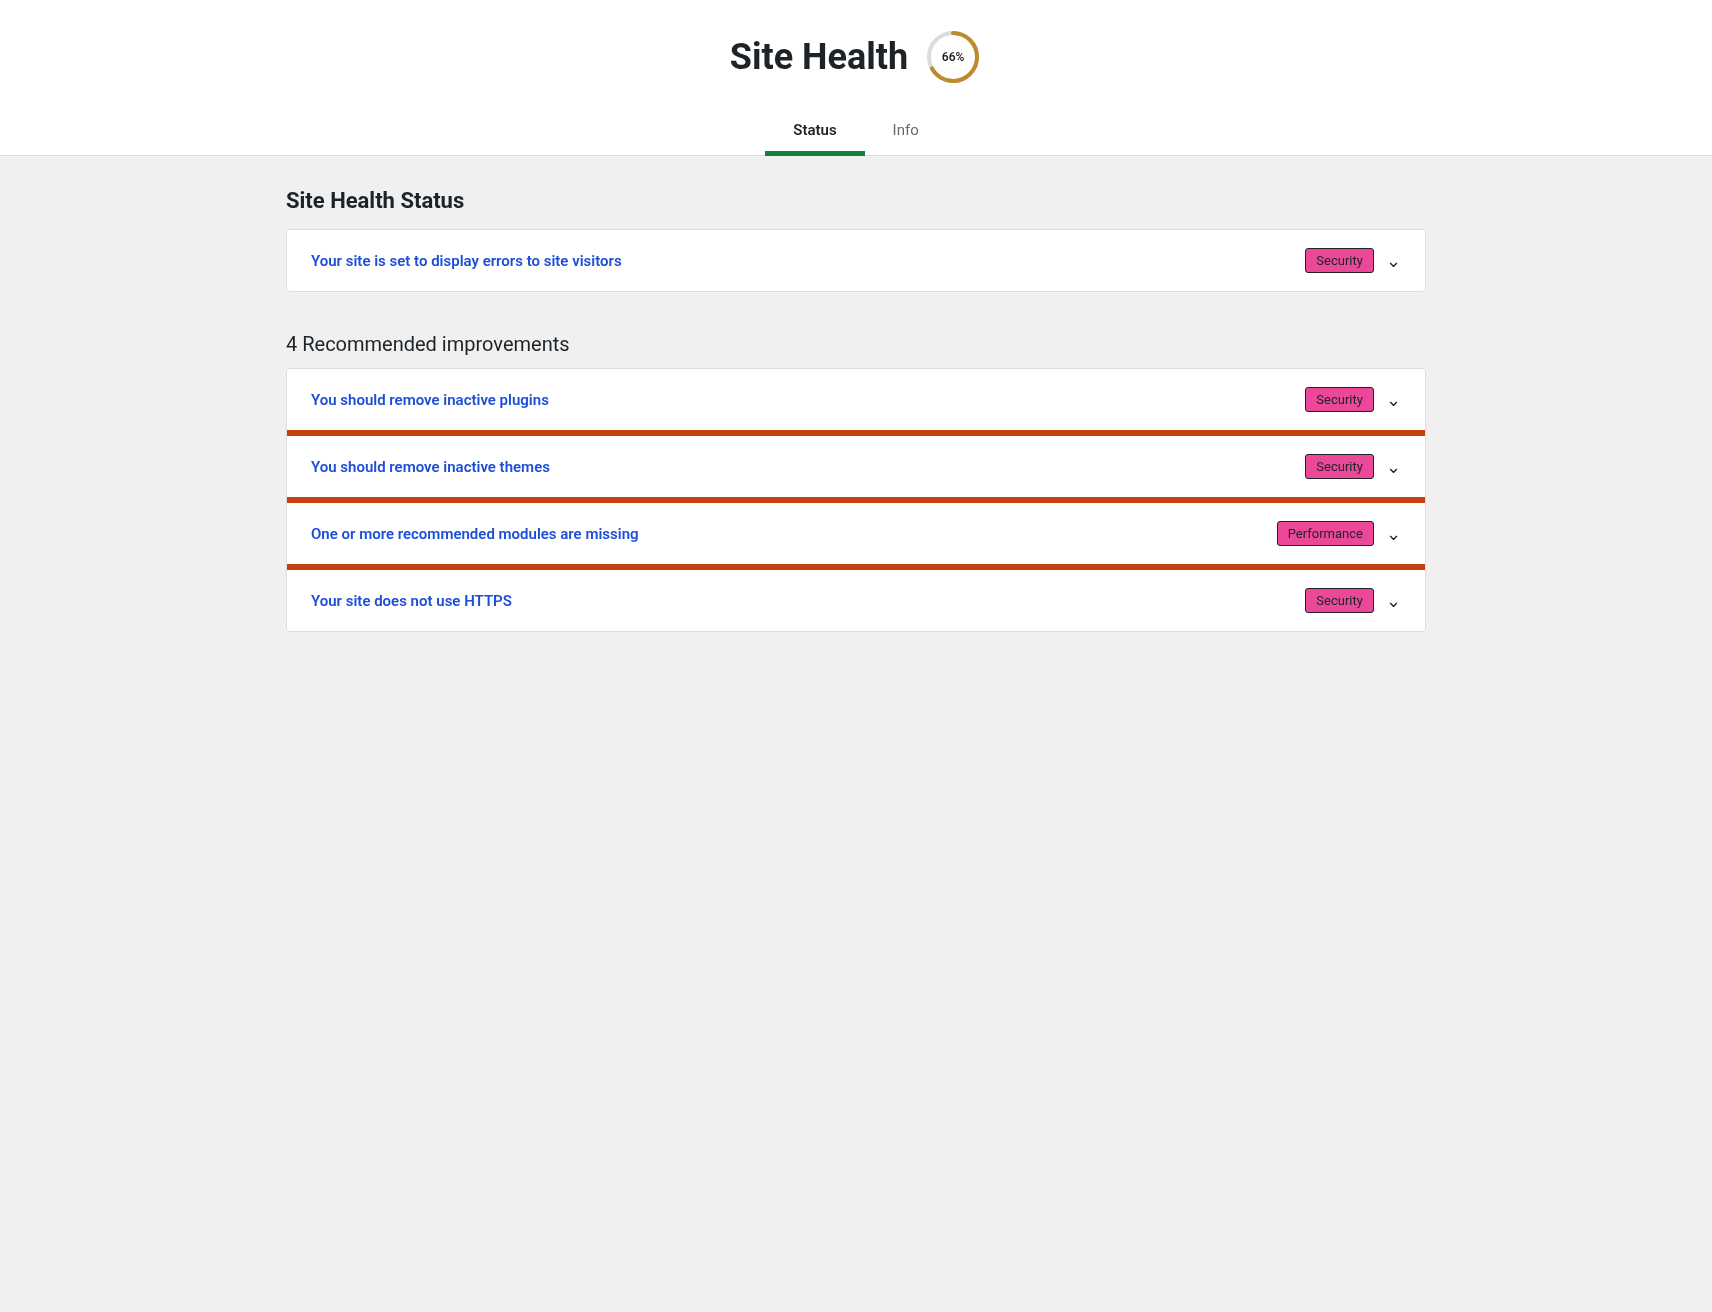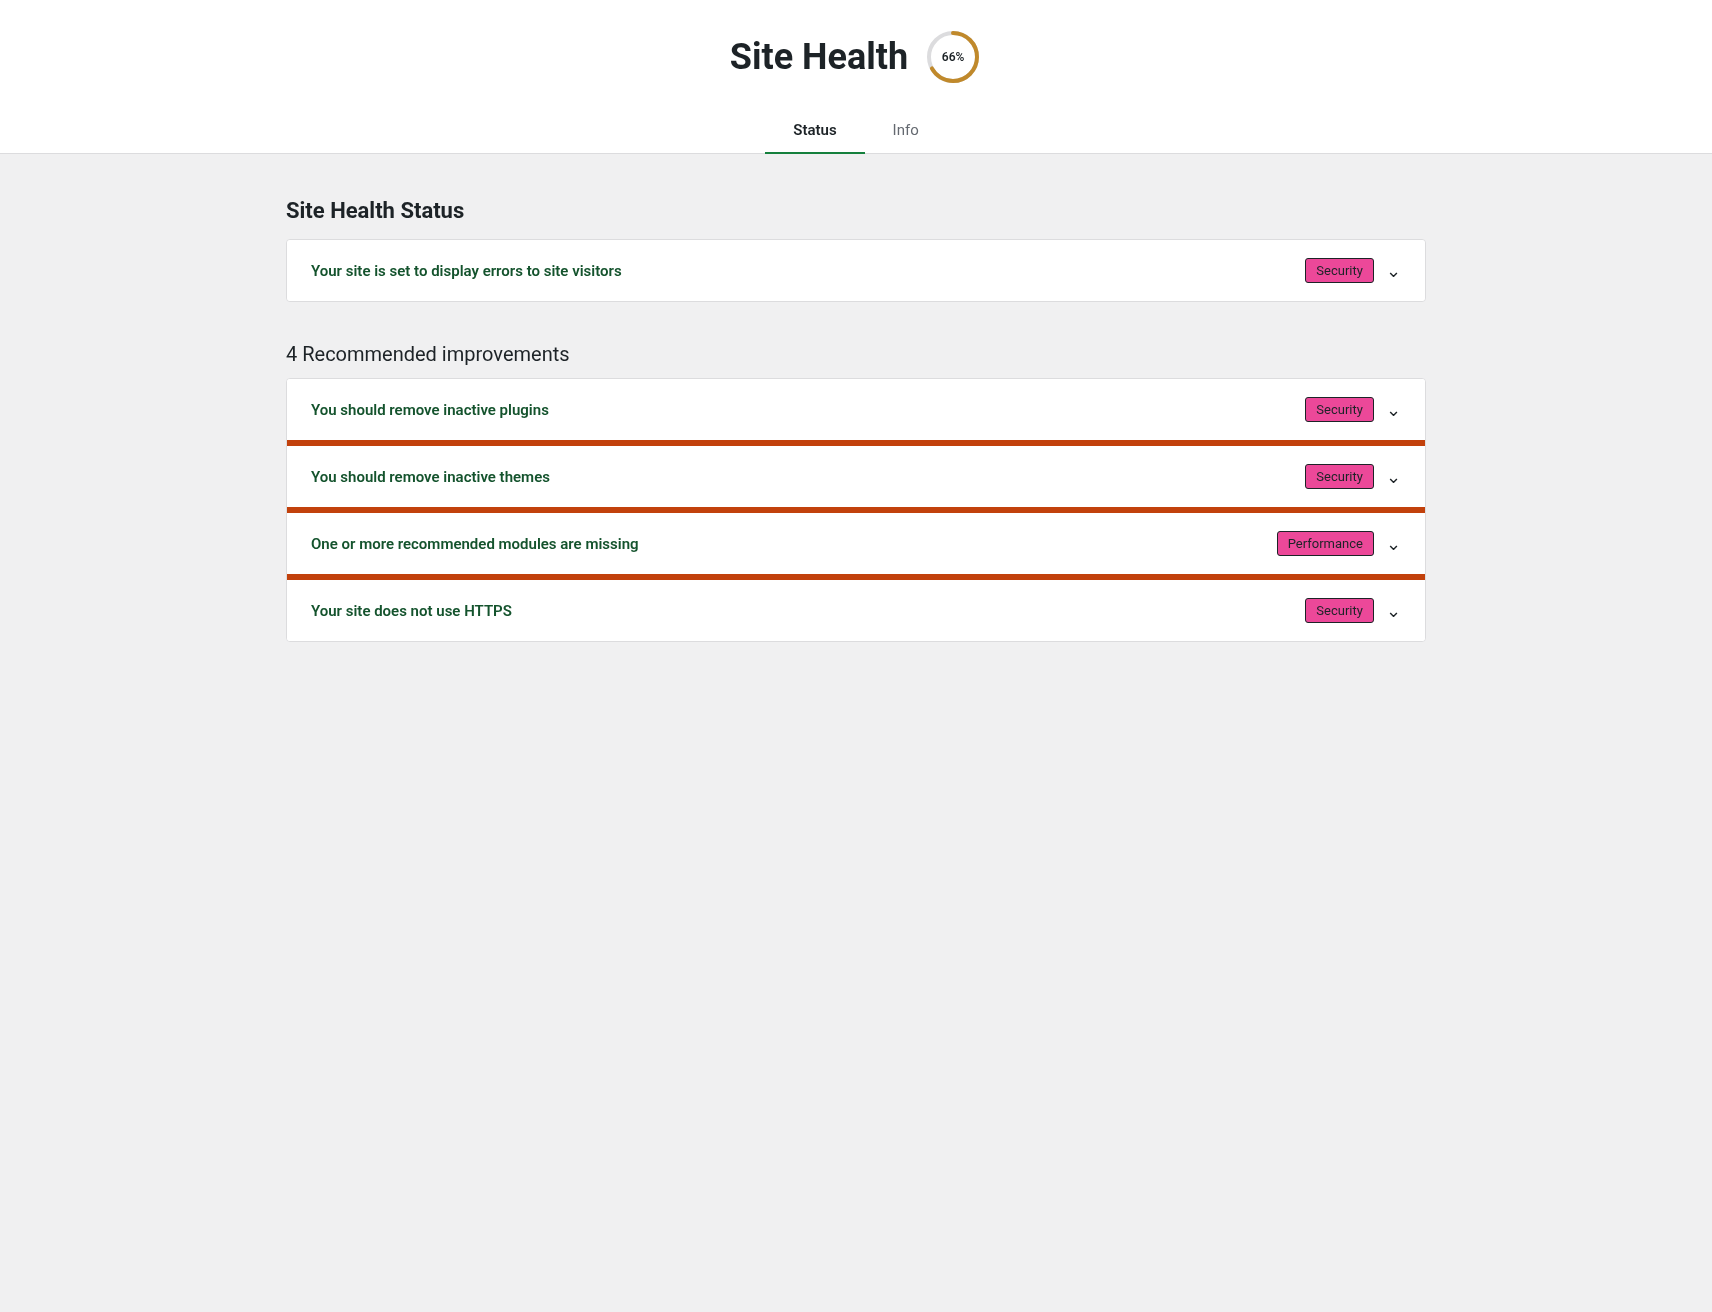--- a/index.html
+++ b/index.html
@@ -56,26 +56,26 @@
       cursor: pointer;
       border-bottom: 3px solid transparent;
       text-decoration: none;
       position: relative;
       top: 1px;
     }
 
     .tab.active {
       font-weight: 600;
       color: #1d2327;
-      border-bottom: 2px solid #15803d;
+      border-bottom: 5px solid #15803d;
     }
 
     .main-content {
       max-width: 1200px;
-      margin: 16px auto;
+      margin: 4px auto;
       padding: 28px 30px;
     }
 
     .section-title {
       font-size: 22px;
       font-weight: 700;
       color: #1d2327;
       margin-bottom: 16px;
     }
 
@@ -113,21 +113,21 @@
       background: #fff;
     }
 
     .issue-item:last-child {
       border-bottom: none;
     }
 
     .issue-label {
       font-size: 15px;
       font-weight: 600;
-      color: #14532d;
+      color: #1d4ed8;
     }
 
     .issue-right {
       display: flex;
       align-items: center;
       gap: 12px;
     }
 
     .tag-badge {
       border: 1px solid #1d2327;

